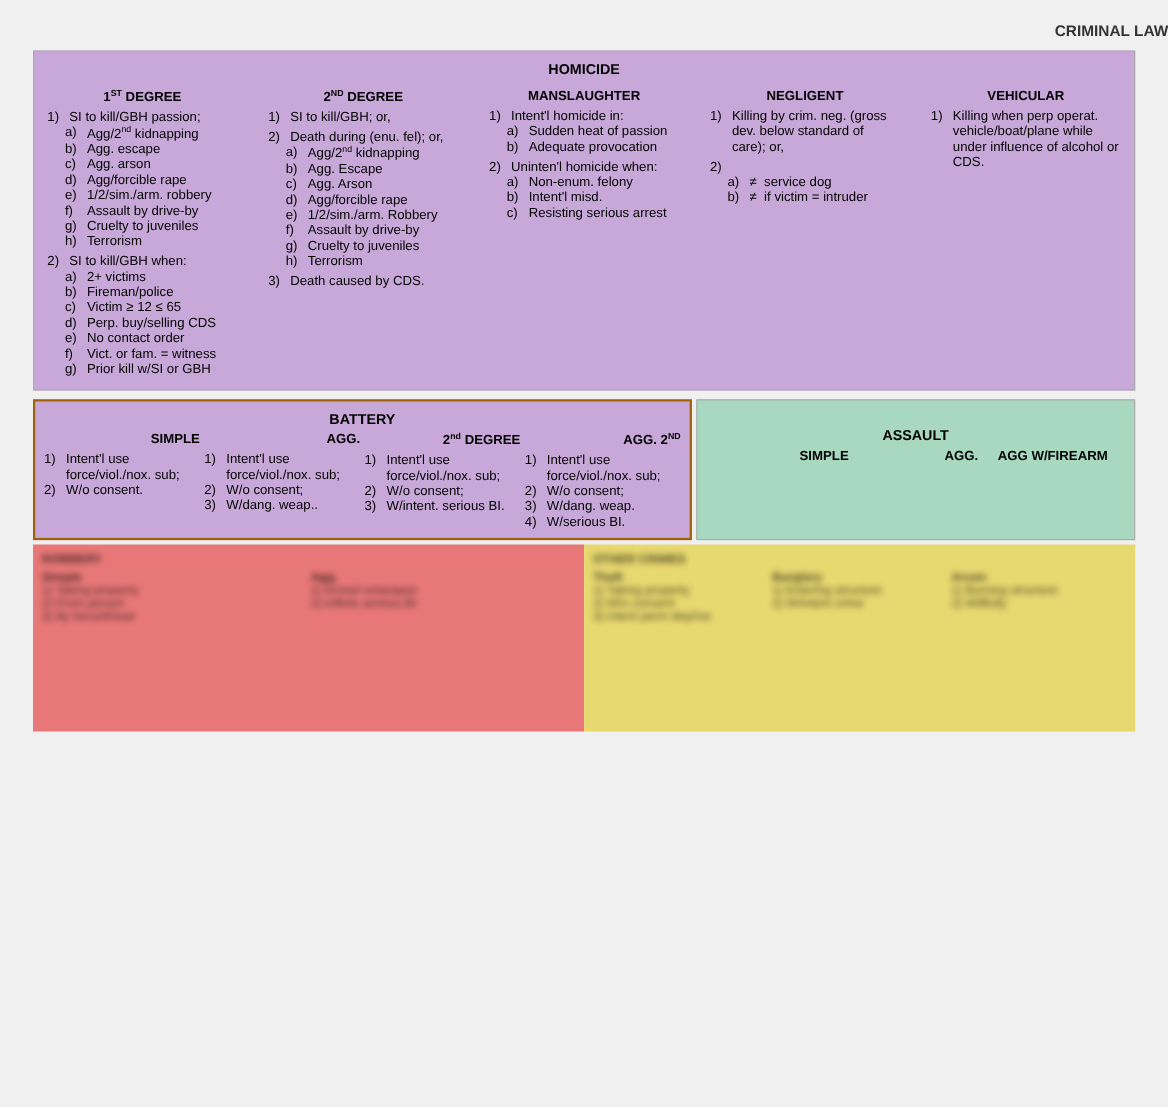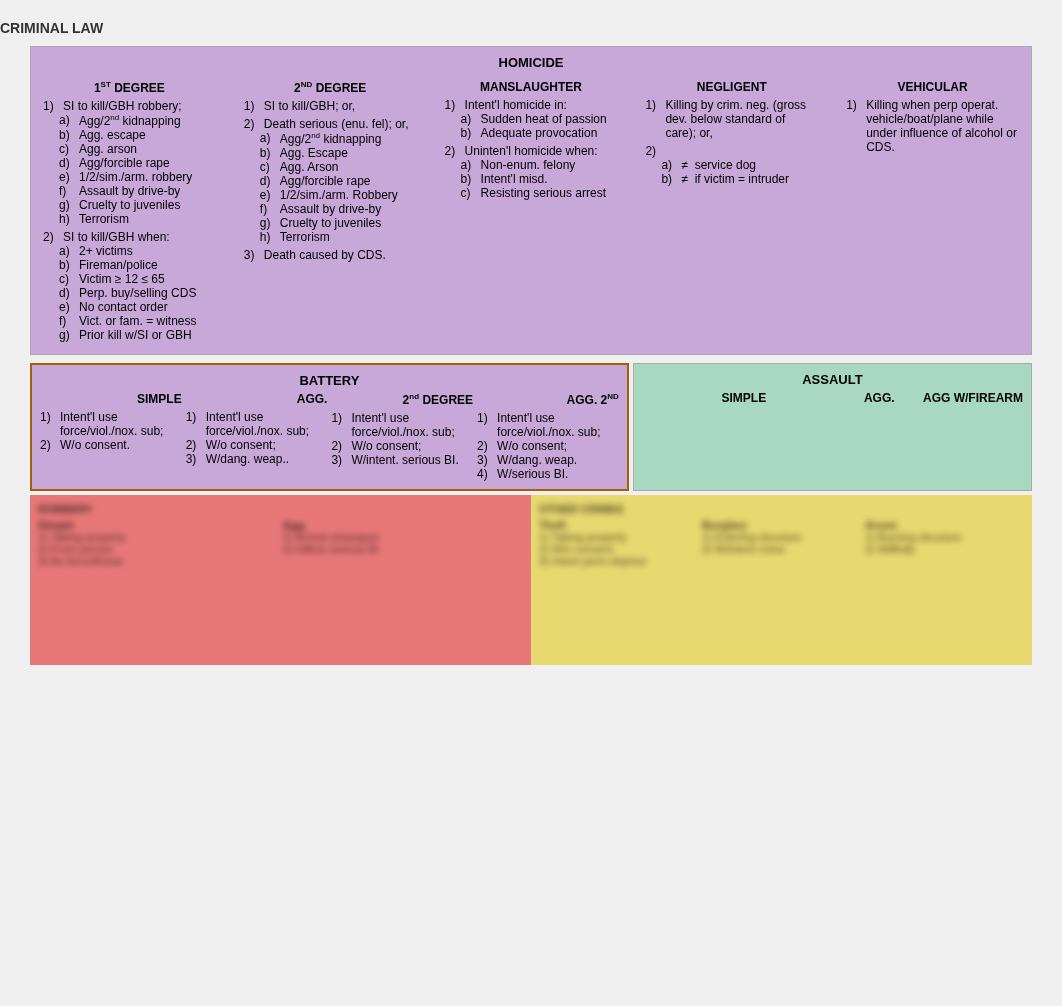--- a/index.html
+++ b/index.html
@@ -4,21 +4,21 @@
   <style>
     * { margin: 0; padding: 0; box-sizing: border-box; }
     body {
       background: #f0f0f0;
       font-family: Arial, sans-serif;
       font-size: 12px;
       width: 1062px;
       min-height: 1006px;
     }
     .page-title {
-      text-align: left;
+      text-align: right;
       padding: 20px 0 10px;
       font-size: 14px;
       font-weight: bold;
       color: #333;
     }
     .main-container {
       margin: 0 30px;
       border-radius: 31px;
     }
     
@@ -83,21 +83,21 @@
 
   <div class="homicide-section">
     <div style="text-align:center; font-weight:bold; font-size:13px; margin-bottom:6px;">HOMICIDE</div>
     <div class="homicide-grid">
 
       <div class="homicide-col">
         <div class="degree-label">1<sup>ST</sup> DEGREE</div>
         <div style="margin-top:4px;">
           <div class="list-item-row">
             <span class="list-num">1)</span>
-            <span>SI to kill/GBH robbery;</span>
+            <span>SI to kill/GBH passion;</span>
           </div>
           <div class="sub-item-row">
               <span class="sub-letter">a)</span>
               <span>Agg/2<sup>nd</sup> kidnapping</span>
             </div>
           <div class="sub-item-row">
               <span class="sub-letter">b)</span>
               <span>Agg. escape</span>
             </div>
           <div class="sub-item-row">
@@ -161,21 +161,21 @@
 
       <div class="homicide-col">
         <div class="degree-label">2<sup>ND</sup> DEGREE</div>
         <div style="margin-top:4px;">
           <div class="list-item-row">
             <span class="list-num">1)</span>
             <span>SI to kill/GBH; or,</span>
           </div>
           <div class="list-item-row" style="margin-top:4px;">
             <span class="list-num">2)</span>
-            <span>Death serious (enu. fel); or,</span>
+            <span>Death during (enu. fel); or,</span>
           </div>
           <div class="sub-item-row">
               <span class="sub-letter">a)</span>
               <span>Agg/2<sup>nd</sup> kidnapping</span>
             </div>
           <div class="sub-item-row">
               <span class="sub-letter">b)</span>
               <span>Agg. Escape</span>
             </div>
           <div class="sub-item-row">
@@ -343,21 +343,21 @@
             </div>
           <div class="list-item-row">
               <span class="list-num">4)</span>
               <span>W/serious BI.</span>
             </div>
         </div>
 
       </div>
     </div>
 
-    <div style="background:#a8d8c0; border:1px solid #aaa; padding:8px;">
+    <div style="background:#a8d8c0; border:1px solid #aaa; padding:24px;">
       <div class="battery-header-row">ASSAULT</div>
       <div style="display:grid; grid-template-columns:1fr 1fr 1fr; gap:4px;">
         <div>
           <div class="section-header">SIMPLE</div>
         </div>
         <div>
           <div class="section-header">AGG.</div>
         </div>
         <div>
           <div class="section-header">AGG W/FIREARM</div>

